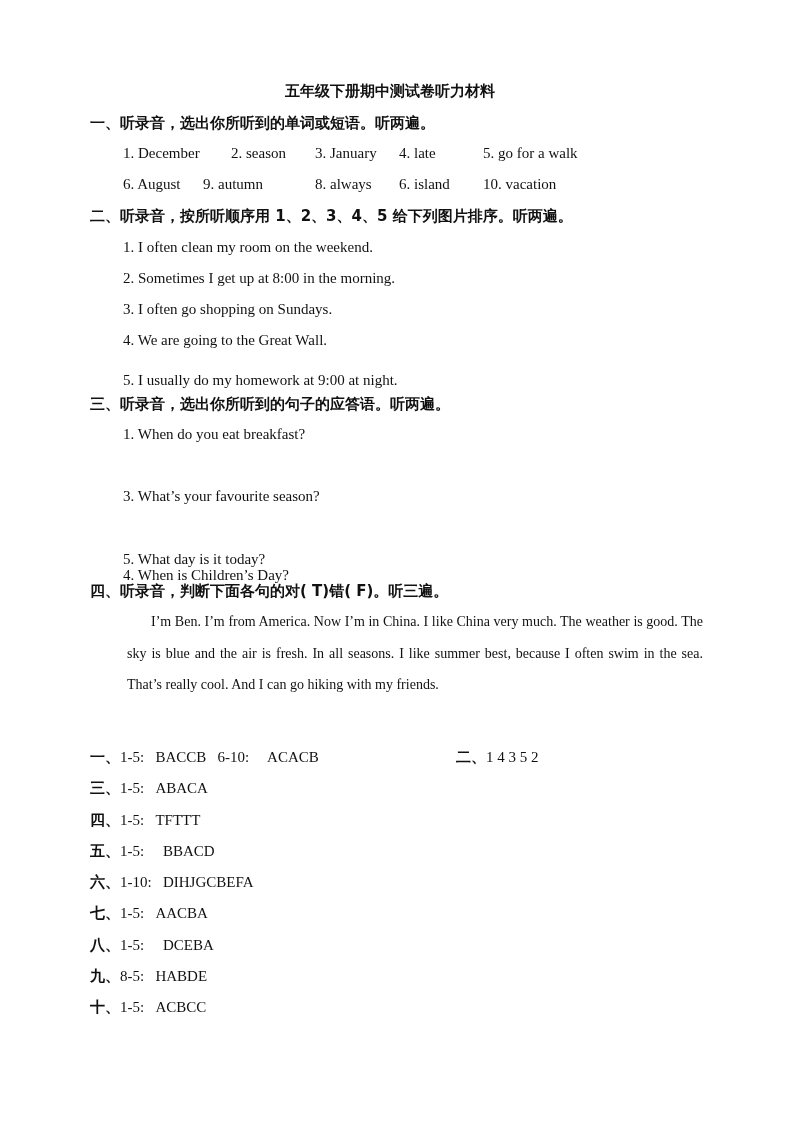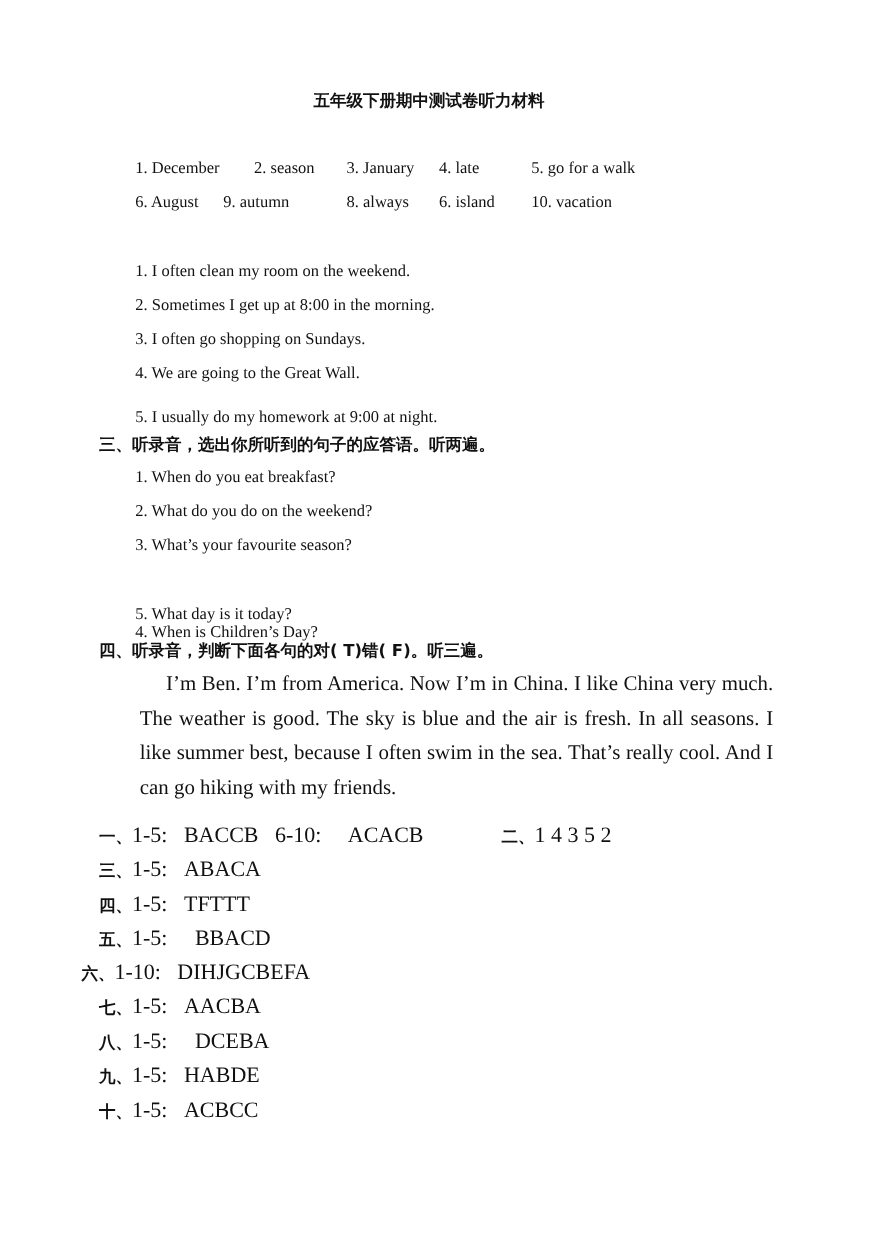--- a/index.html
+++ b/index.html
@@ -4,53 +4,54 @@
 <style>
   html, body { margin: 0; padding: 0; background: #ffffff; }
   body { width: 793px; height: 1122px; position: relative; overflow: hidden; color: #111; }
   .page { position: absolute; left: 0; top: 0; width: 793px; height: 1122px; }
   .serif { font-family: "Liberation Serif", "DejaVu Serif", serif; }
   .bold-cn { font-family: "DejaVu Sans", "Liberation Sans", sans-serif; font-weight: bold; }
   .abs { position: absolute; white-space: nowrap; }
   .title { font-size: 15px; font-weight: bold; }
   .heading { font-size: 15px; font-weight: bold; left: 90px; }
   .line { font-size: 15px; left: 123px; }
-  .para { position: absolute; left: 127px; width: 576px; font-size: 19px; line-height: 31.5px; text-align: justify; text-indent: 24px; }
+  .para { position: absolute; left: 127px; width: 576px; font-size: 14px; line-height: 31.5px; text-align: justify; text-indent: 24px; }
   .ans-label { font-size: 15px; font-weight: bold; }
-  .ans-text { font-size: 20px; }
+  .ans-text { font-size: 15px; }
 </style>
 </head>
 <body>
 
 <div class="page">
 
   <div class="abs title bold-cn" style="left:285px; top:82px;">五年级下册期中测试卷听力材料</div>
 
+  <div class="abs heading bold-cn" style="top:114px;">一、听录音，选出你所听到的单词或短语。听两遍。</div>
   <div>
     <span class="abs serif line" style="left:123px; top:145px;">1. December</span>
     <span class="abs serif line" style="left:231px; top:145px;">2. season</span>
     <span class="abs serif line" style="left:315px; top:145px;">3. January</span>
     <span class="abs serif line" style="left:399px; top:145px;">4. late</span>
     <span class="abs serif line" style="left:483px; top:145px;">5. go for a walk</span>
     <span class="abs serif line" style="left:123px; top:176px;">6. August</span>
     <span class="abs serif line" style="left:203px; top:176px;">9. autumn</span>
     <span class="abs serif line" style="left:315px; top:176px;">8. always</span>
     <span class="abs serif line" style="left:399px; top:176px;">6. island</span>
     <span class="abs serif line" style="left:483px; top:176px;">10. vacation</span>
   </div>
 
+  <div class="abs heading bold-cn" style="top:207px;">二、听录音，按所听顺序用 1、2、3、4、5 给下列图片排序。听两遍。</div>
   <div class="abs serif line" style="top:239px;">1. I often clean my room on the weekend.</div>
   <div class="abs serif line" style="top:270px;">2. Sometimes I get up at 8:00 in the morning.</div>
   <div class="abs serif line" style="top:301px;">3. I often go shopping on Sundays.</div>
   <div class="abs serif line" style="top:332px;">4. We are going to the Great Wall.</div>
   <div class="abs serif line" style="top:372px;">5. I usually do my homework at 9:00 at night.</div>
 
   <div class="abs heading bold-cn" style="top:395px;">三、听录音，选出你所听到的句子的应答语。听两遍。</div>
   <div class="abs serif line" style="top:426px;">1. When do you eat breakfast?</div>
-  <div class="abs serif line" style="top:457px;">2. What do you do on the weekend?</div>
   <div class="abs serif line" style="top:488px;">3. What’s your favourite season?</div>
   <div class="abs serif line" style="top:519px;margin-top:48px;">4. When is Children’s Day?</div>
   <div class="abs serif line" style="top:551px;">5. What day is it today?</div>
 
   <div class="abs heading bold-cn" style="top:582px;">四、听录音，判断下面各句的对( T)错( F)。听三遍。</div>
   <div class="para serif" style="top:606px;">I’m Ben. I’m from America. Now I’m in China. I like China very much. The weather is good. The sky is blue and the air is fresh. In all seasons. I like summer best, because I often swim in the sea. That’s really cool. And I can go hiking with my friends.</div>
 
 
   <div class="abs" style="left:90px; top:748px;">
     <span class="ans-label bold-cn">一、</span><span class="ans-text serif" style="white-space:pre;">1-5:   BACCB   6-10:     ACACB</span>
@@ -60,29 +61,29 @@
   </div>
   <div class="abs" style="left:90px; top:779px;">
     <span class="ans-label bold-cn">三、</span><span class="ans-text serif" style="white-space:pre;">1-5:   ABACA</span>
   </div>
   <div class="abs" style="left:90px; top:811px;">
     <span class="ans-label bold-cn">四、</span><span class="ans-text serif" style="white-space:pre;">1-5:   TFTTT</span>
   </div>
   <div class="abs" style="left:90px; top:842px;">
     <span class="ans-label bold-cn">五、</span><span class="ans-text serif" style="white-space:pre;">1-5:     BBACD</span>
   </div>
-  <div class="abs" style="left:74px; top:873px;">
+  <div class="abs" style="left:90px; top:873px;">
     <span class="ans-label bold-cn">六、</span><span class="ans-text serif" style="white-space:pre;">1-10:   DIHJGCBEFA</span>
   </div>
   <div class="abs" style="left:90px; top:904px;">
     <span class="ans-label bold-cn">七、</span><span class="ans-text serif" style="white-space:pre;">1-5:   AACBA</span>
   </div>
   <div class="abs" style="left:90px; top:936px;">
     <span class="ans-label bold-cn">八、</span><span class="ans-text serif" style="white-space:pre;">1-5:     DCEBA</span>
   </div>
   <div class="abs" style="left:90px; top:967px;">
-    <span class="ans-label bold-cn">九、</span><span class="ans-text serif" style="white-space:pre;">1-5:   HABDE</span>
+    <span class="ans-label bold-cn">九、</span><span class="ans-text serif" style="white-space:pre;">8-5:   HABDE</span>
   </div>
   <div class="abs" style="left:90px; top:998px;">
     <span class="ans-label bold-cn">十、</span><span class="ans-text serif" style="white-space:pre;">1-5:   ACBCC</span>
   </div>
 
 </div>
 
 </body></html>

